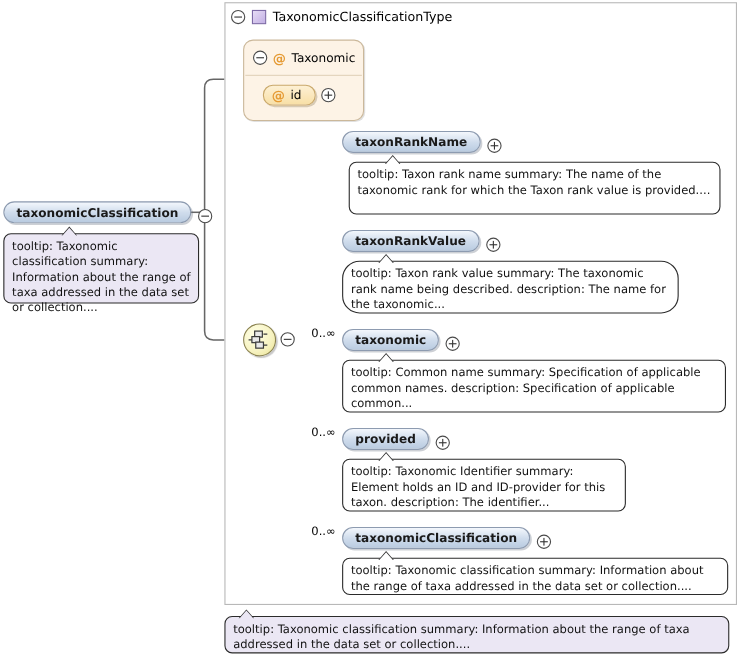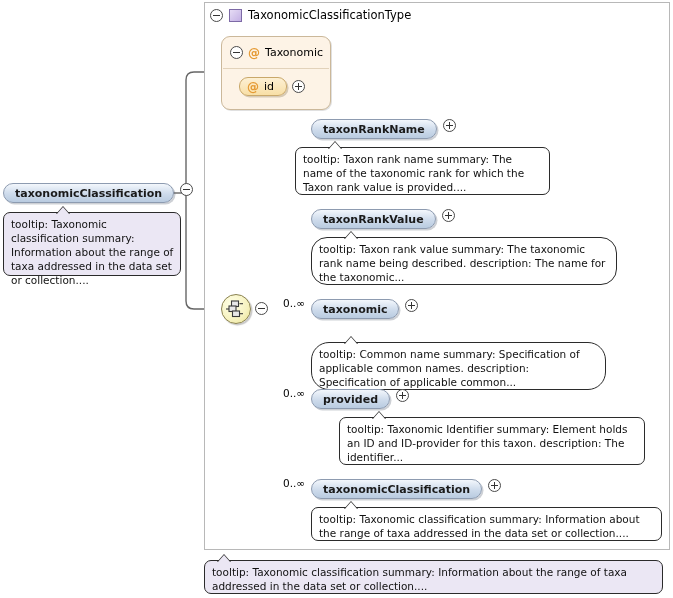--- a/index.html
+++ b/index.html
@@ -134,21 +134,21 @@
     gap: 5px;
     box-sizing: border-box;
     box-shadow: 1.5px 1.5px 0 rgba(130,110,70,0.30);
     font-size: 11px;
   }
 
   
   .elem {
     position: absolute;
     display: flex;
-    align-items: flex-start;
+    align-items: flex-end;
     gap: 6px;
   }
   .elem-pill {
     height: 20px;
     padding: 0 11px;
     border: 1px solid #8d9bb0;
     border-radius: 10px;
     background: linear-gradient(180deg, #f3f7fc 0%, #cfdcec 52%, #b9cbe0 100%);
     display: flex;
     align-items: center;
@@ -295,21 +295,21 @@
   </svg>
 </div>
 <span class="toggle seq-toggle"></span>
 
 <div class="elem" style="left:311px; top:119px;">
   <span class="elem-pill">
     <span>taxonRankName</span>
   </span>
   <span class="toggle plus"></span>
 </div>
-<div class="tip" style="left:295px; top:147px; width:255px; height:48px;">
+<div class="tip" style="left:317px; top:147px; width:338px; height:48px;">
   <span class="notch" style="left:32px;"></span><span class="notch-fill" style="left:32px;"></span>
   <span>tooltip: Taxon rank name summary: The name of the taxonomic rank for which the Taxon rank value is provided....</span>
 </div>
 
 <div class="elem" style="left:311px; top:209px;">
   <span class="elem-pill">
     <span>taxonRankValue</span>
   </span>
   <span class="toggle plus"></span>
 </div>
@@ -318,33 +318,33 @@
   <span>tooltip: Taxon rank value summary: The taxonomic rank name being described. description: The name for the taxonomic...</span>
 </div>
 
 <span class="occurs" style="left:283px; top:297px;">0..∞</span>
 <div class="elem" style="left:311px; top:299px;">
   <span class="elem-pill">
     <span>taxonomic</span>
   </span>
   <span class="toggle plus"></span>
 </div>
-<div class="tip" style="left:311px; top:342px; width:295px; height:48px;border-radius:18px;">
+<div class="tip" style="left:311px; top:327px; width:349px; height:48px;">
   <span class="notch" style="left:32px;"></span><span class="notch-fill" style="left:32px;"></span>
   <span>tooltip: Common name summary: Specification of applicable common names. description: Specification of applicable common...</span>
 </div>
 
 <span class="occurs" style="left:283px; top:387px;">0..∞</span>
 <div class="elem" style="left:311px; top:389px;">
   <span class="elem-pill">
     <span>provided</span>
   </span>
   <span class="toggle plus"></span>
 </div>
-<div class="tip" style="left:311px; top:417px; width:306px; height:48px;margin-left:28px;">
+<div class="tip" style="left:311px; top:417px; width:258px; height:48px;">
   <span class="notch" style="left:32px;"></span><span class="notch-fill" style="left:32px;"></span>
   <span>tooltip: Taxonomic Identifier summary: Element holds an ID and ID-provider for this taxon. description: The identifier...</span>
 </div>
 
 <span class="occurs" style="left:283px; top:477px;">0..∞</span>
 <div class="elem" style="left:311px; top:479px;">
   <span class="elem-pill">
     <span>taxonomicClassification</span>
   </span>
   <span class="toggle plus"></span>

